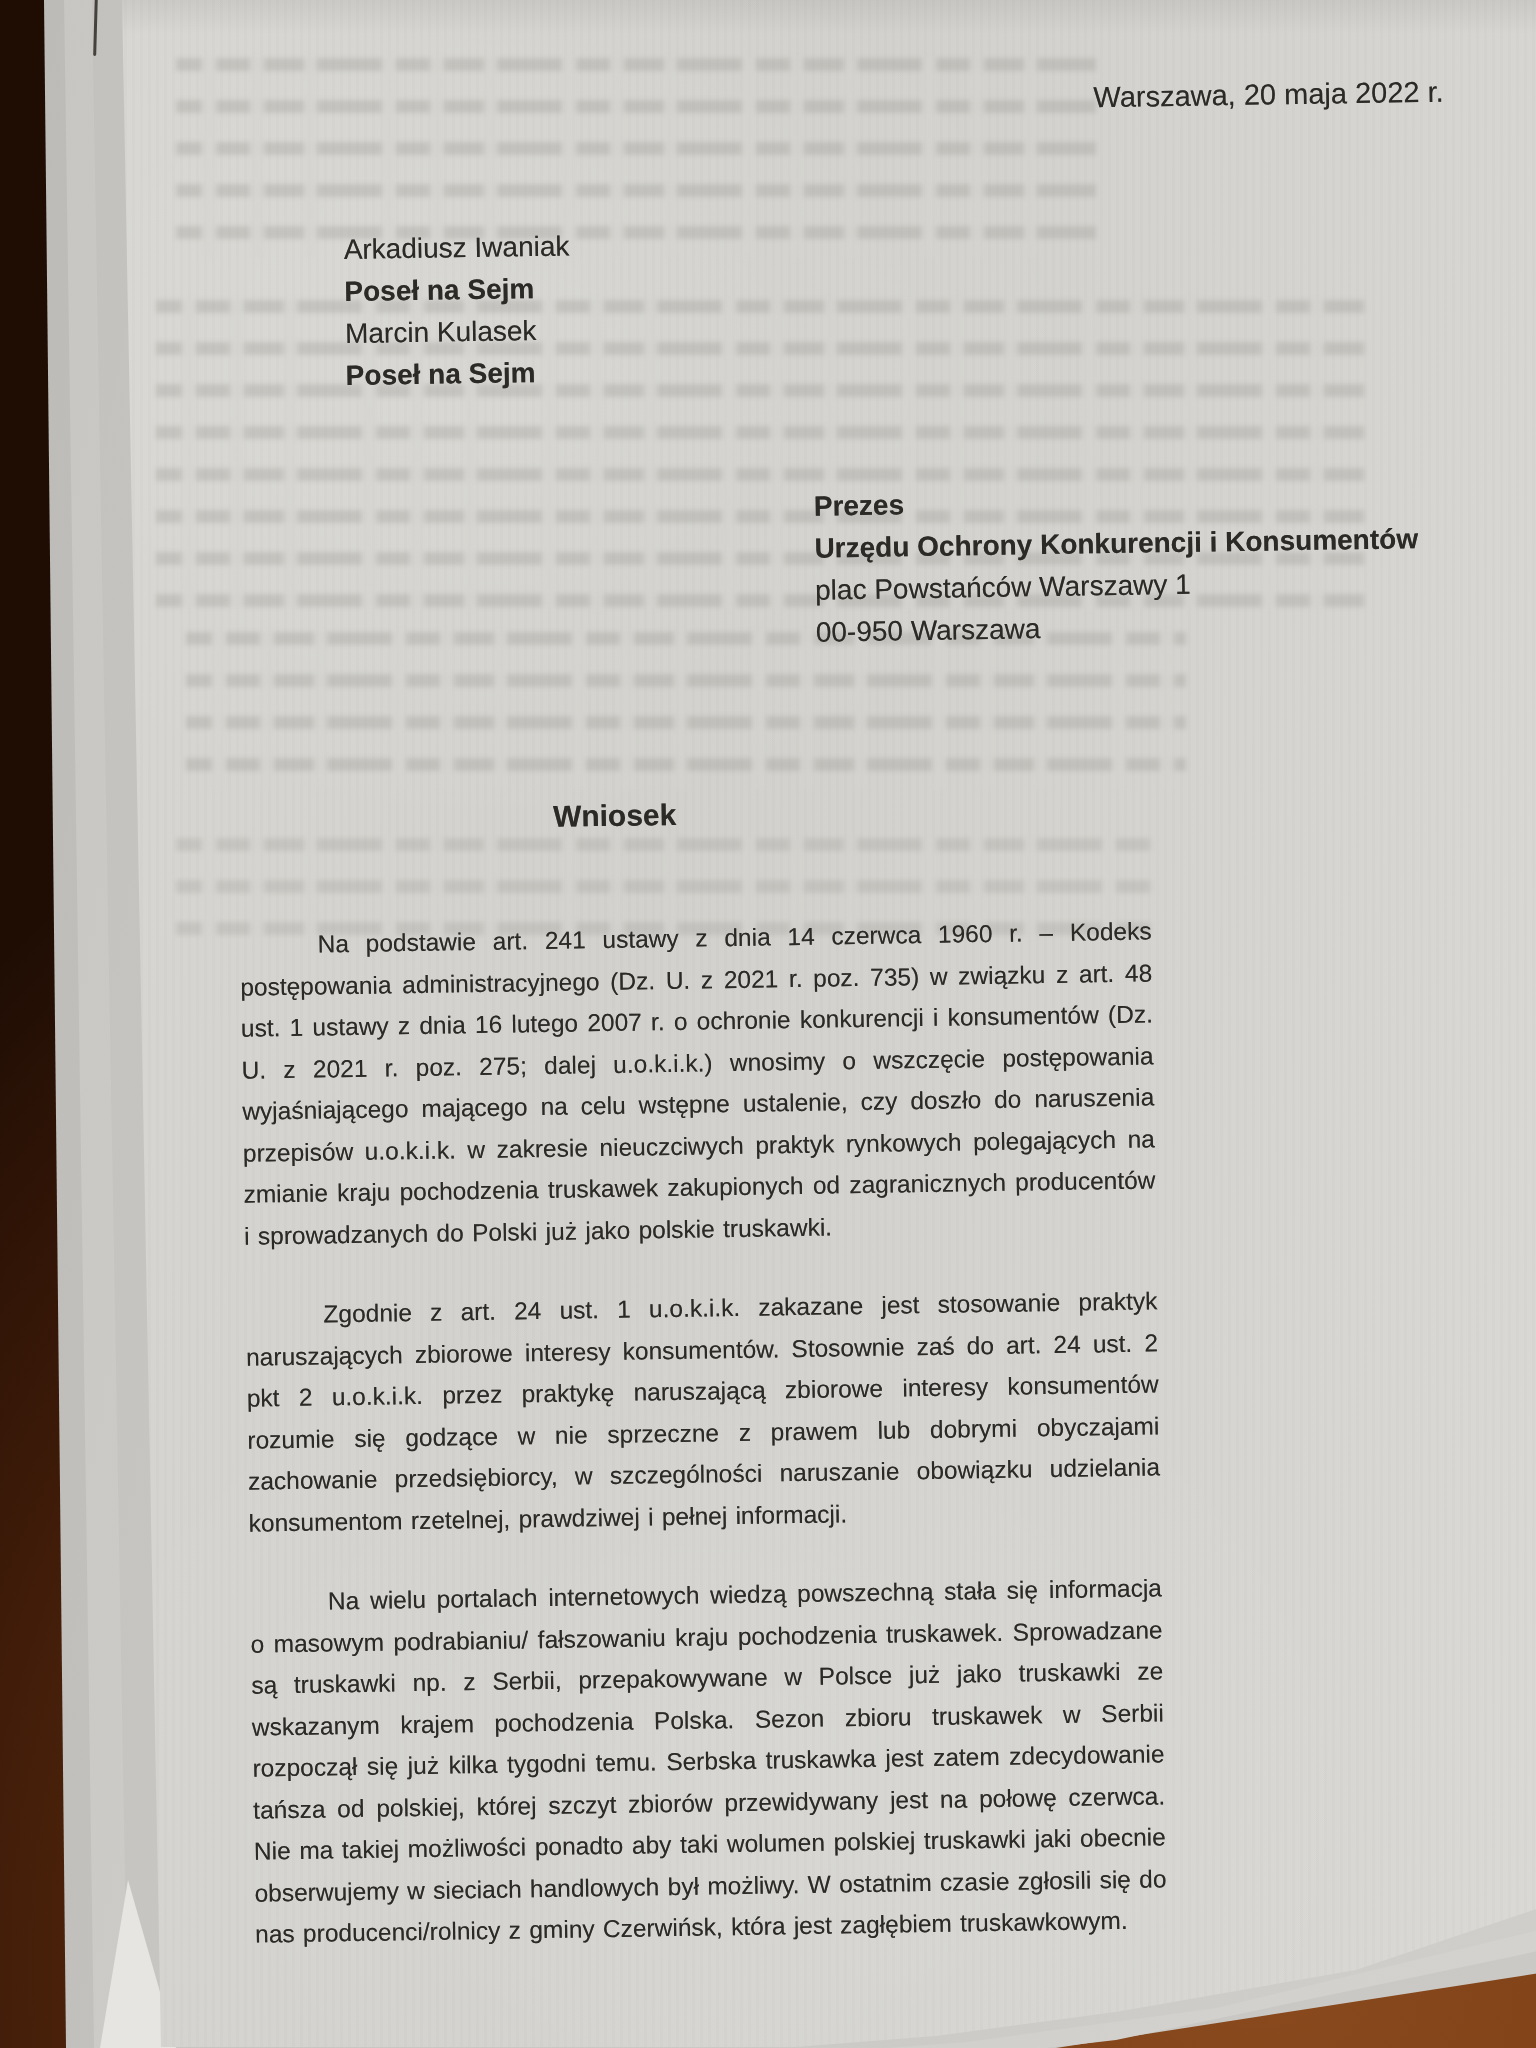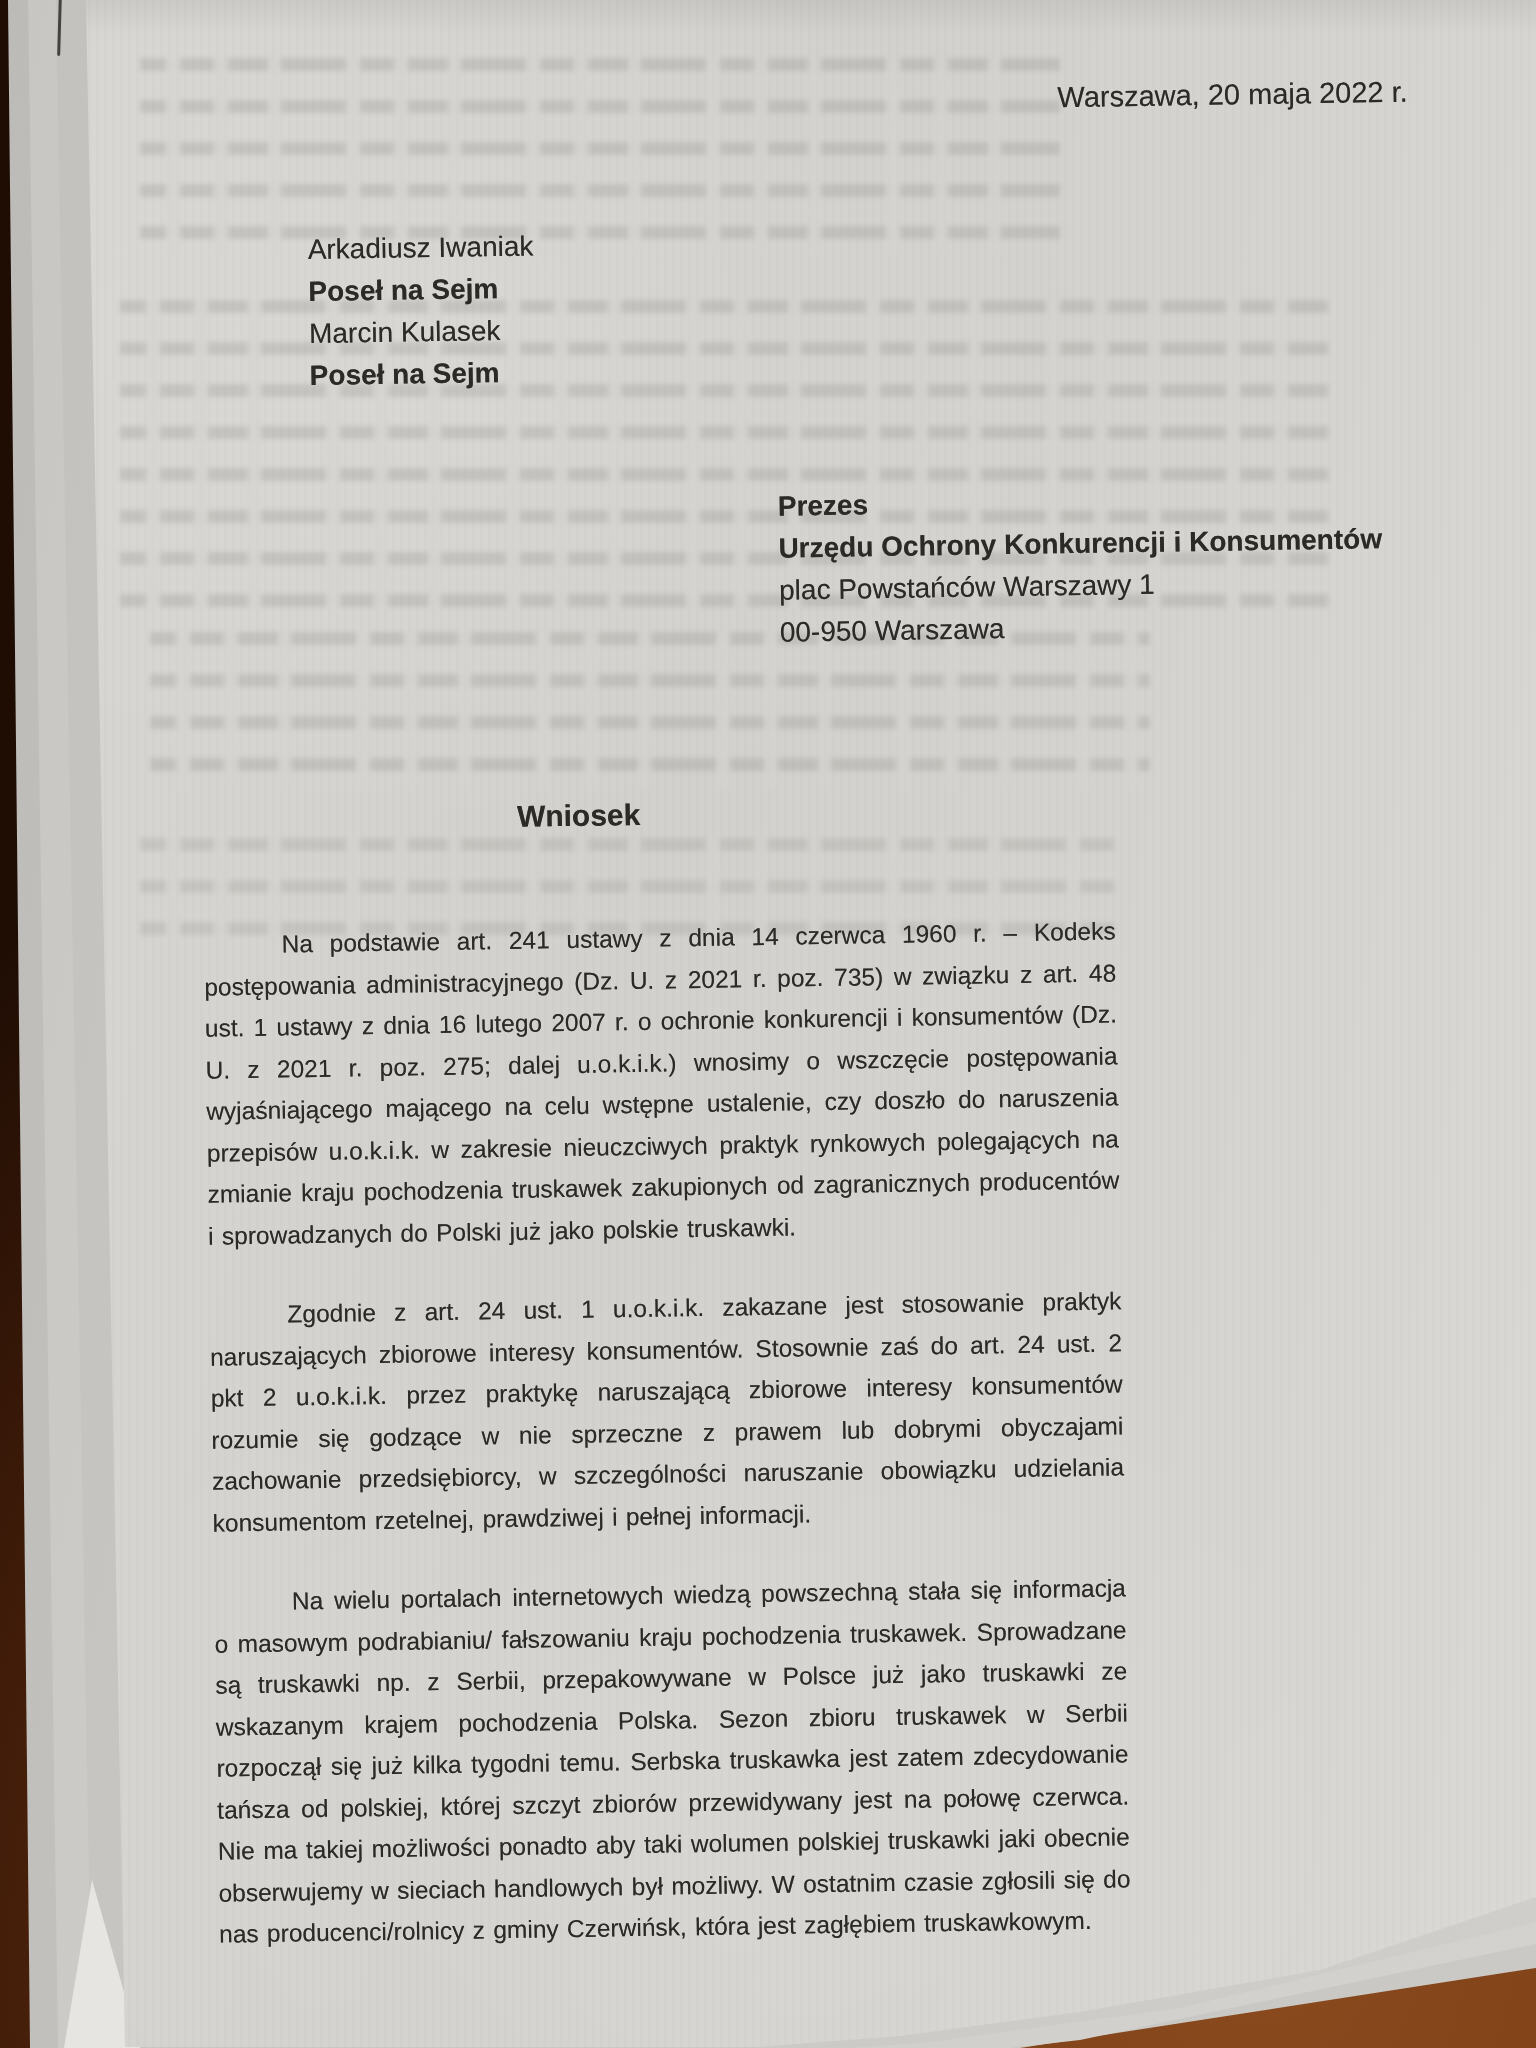--- a/index.html
+++ b/index.html
@@ -6,21 +6,21 @@
     margin: 0; padding: 0;
     width: 1536px; height: 2048px;
     overflow: hidden;
     font-family: "Liberation Sans", sans-serif;
   }
   
   body {
     background:
       radial-gradient(1700px 1500px at 82% 96%, #8a4a1e 0%, #7a3d14 35%, #5a2a0d 60%, #3a1908 80%, #1f0d04 100%);
   }
-  .layer { position: absolute; inset: 0; }
+  .layer { position: absolute; inset: 0; margin-left: 36px; }
 
   
   .sheet { position: absolute; inset: 0; }
   .sheet-d {
     background: linear-gradient(100deg, #bcbbb7, #c6c5c1 40%, #cac9c5);
     clip-path: polygon(8px 0, 1536px 0, 1536px 1968px, 1020px 2048px, 30px 2048px);
     filter: drop-shadow(-3px 0 3px rgba(30,18,8,.5));
   }
   .sheet-c {
     background: linear-gradient(100deg, #c7c6c2, #cfceca 40%, #d3d2ce);

